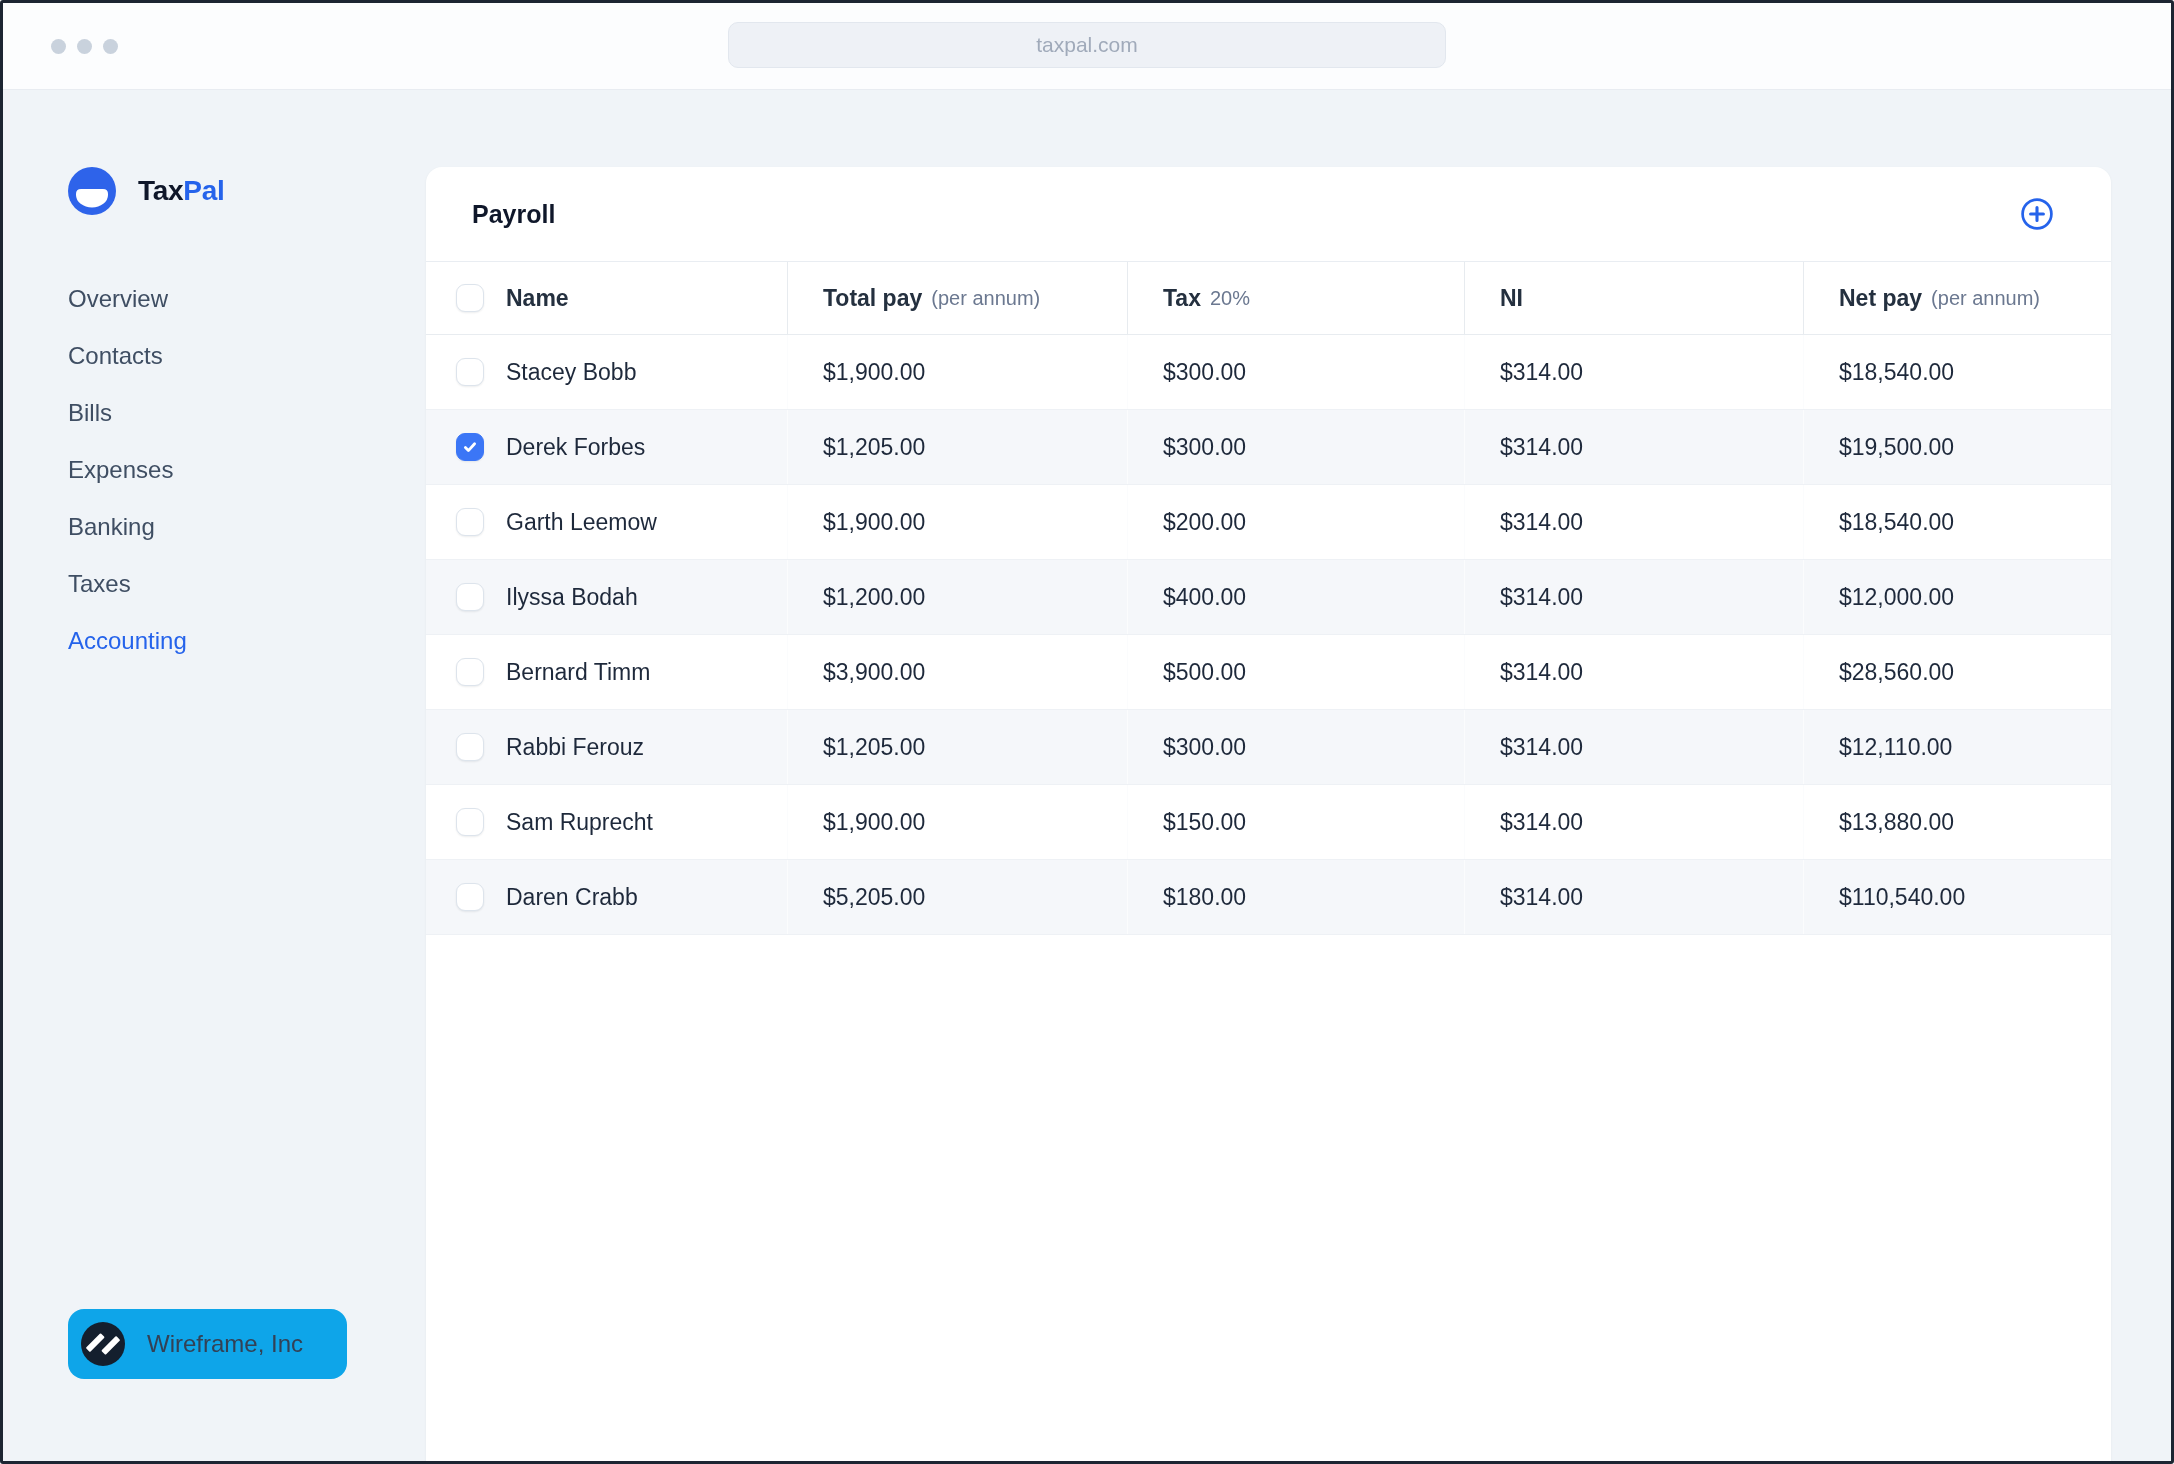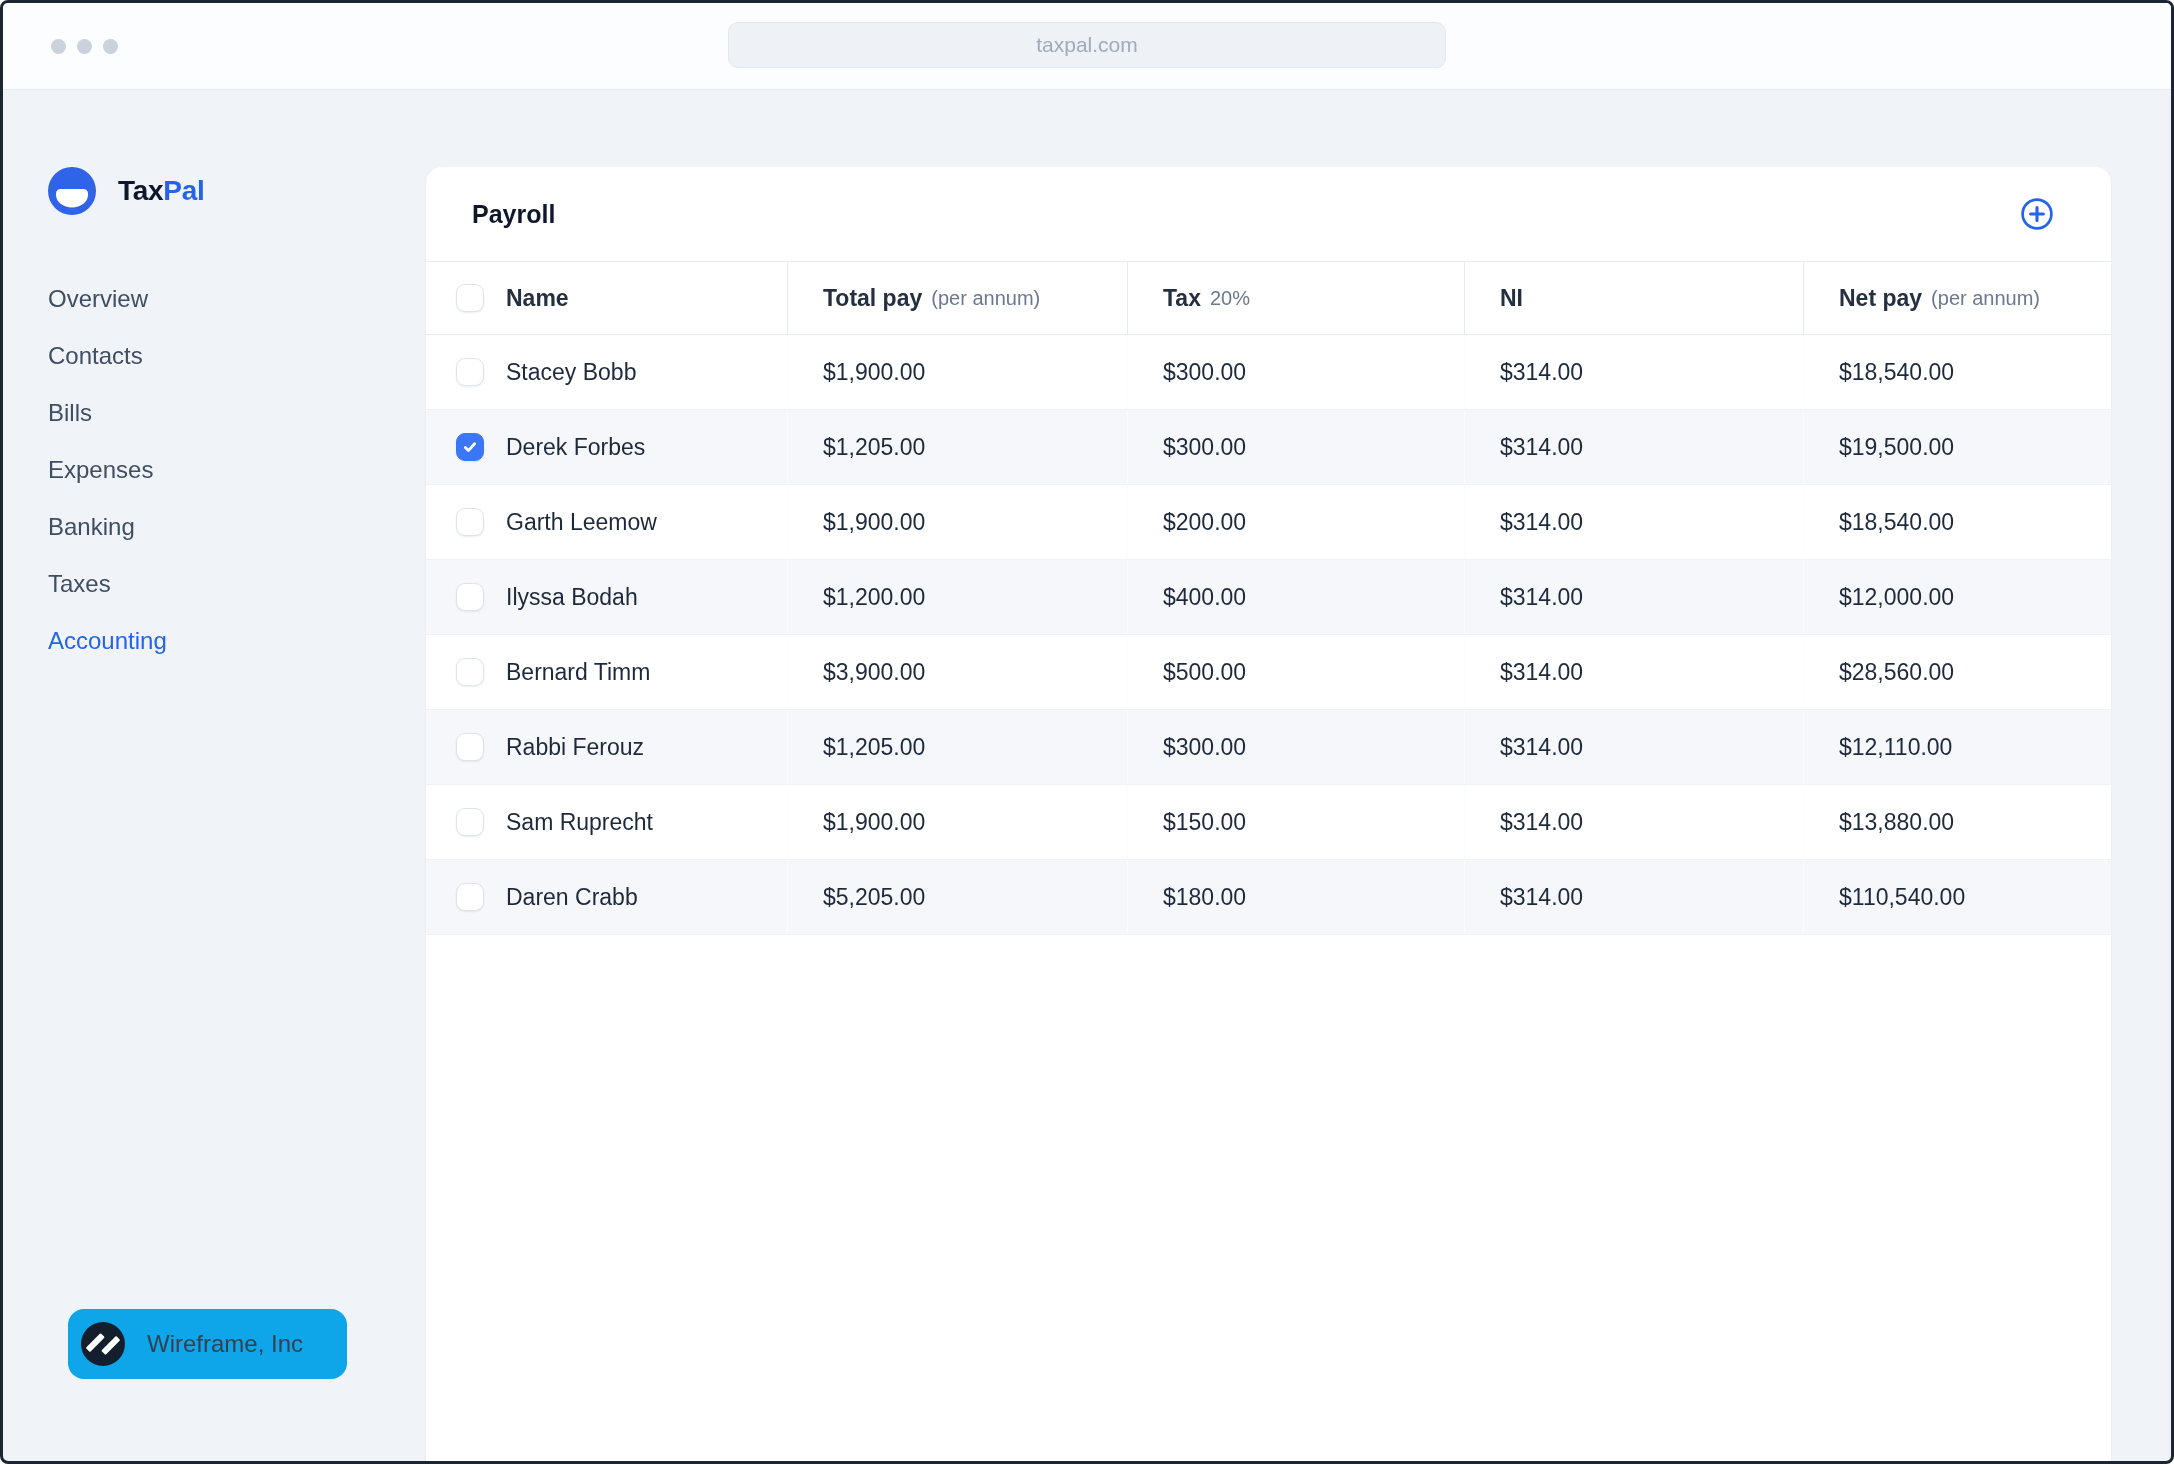--- a/index.html
+++ b/index.html
@@ -3,41 +3,41 @@
 <meta charset="utf-8">
 <style>
   html,body{margin:0;padding:0;}
   body{
     width:2174px;height:1464px;
     font-family:"Liberation Sans","DejaVu Sans",sans-serif;
     background:#fff;
   }
   .frame{
     width:2174px;height:1464px;box-sizing:border-box;
-    border:3px solid #1c2532;border-radius:8px;overflow:hidden;
+    border:3px solid #1c2532;border-radius:3px;overflow:hidden;
     display:flex;flex-direction:column;
     background:var(--page-bg,#f0f4f8);
   }
   
   .browser-bar{
     flex:none;height:86px;background:#fcfdfe;border-bottom:1px solid #e8ecf1;
     position:relative;display:flex;align-items:center;
   }
   .window-dots{position:absolute;left:48px;top:0;height:100%;display:flex;align-items:center;gap:11px;}
   .dot{width:15px;height:15px;border-radius:50%;background:#c9d2dd;display:block;cursor:pointer;}
   .url-bar{
     position:absolute;left:50%;top:19px;transform:translateX(-50%);
     width:718px;height:46px;box-sizing:border-box;
     background:#eef1f6;border:1px solid #e2e7ee;border-radius:10px;
     display:flex;align-items:center;justify-content:center;cursor:text;
   }
   .url-text{font-size:21px;color:#a0aaba;}
   
   .app{flex:1;display:flex;min-height:0;}
-  .sidebar{width:423px;flex:none;position:relative;box-sizing:border-box;padding:77px 0 0 45px;}
+  .sidebar{width:423px;flex:none;position:relative;box-sizing:border-box;padding:77px 0 0 65px;}
   .brand{display:flex;align-items:center;gap:22px;cursor:pointer;}
   .brand-text{font-size:28px;font-weight:700;color:#0f172a;letter-spacing:-0.3px;}
   .brand-text .accent{color:var(--accent,#2563eb);}
   .nav{margin-top:72px;display:flex;flex-direction:column;}
   .nav-item{
     font-size:24px;line-height:24px;margin-bottom:33px;color:#3f4e63;
     text-decoration:none;cursor:pointer;font-weight:400;
   }
   .nav-item.active{color:var(--accent,#2563eb);font-weight:500;}
   .team-badge{

